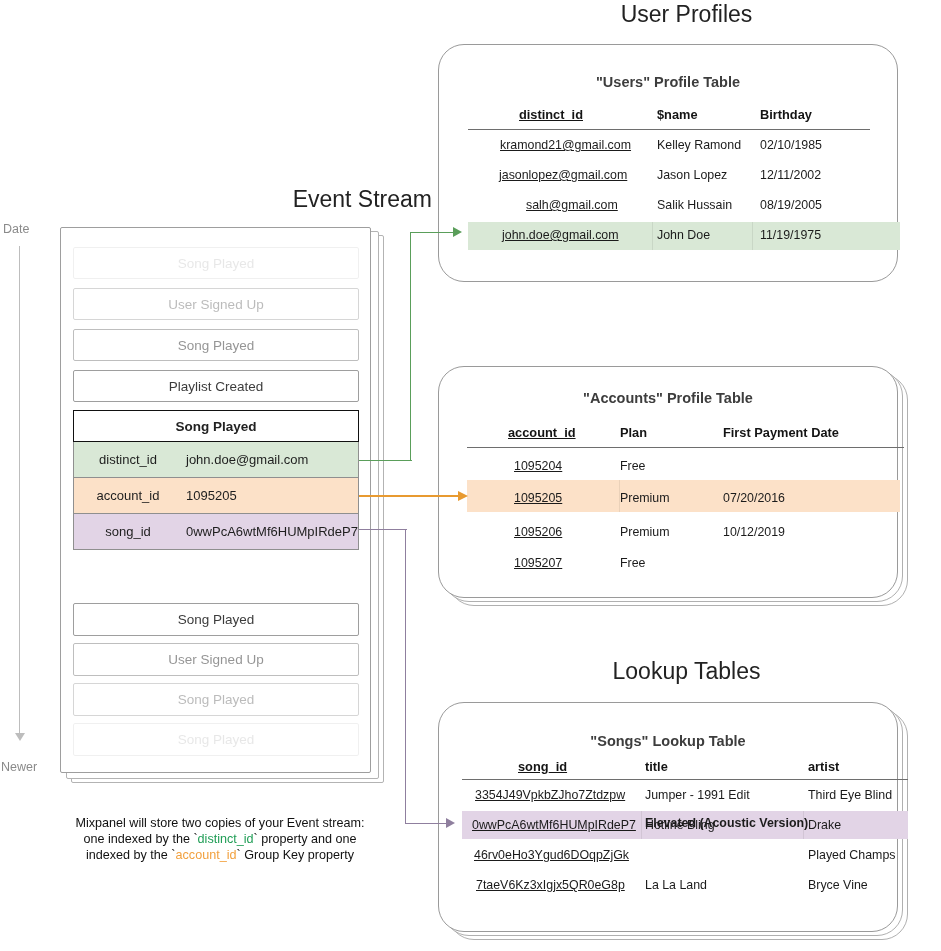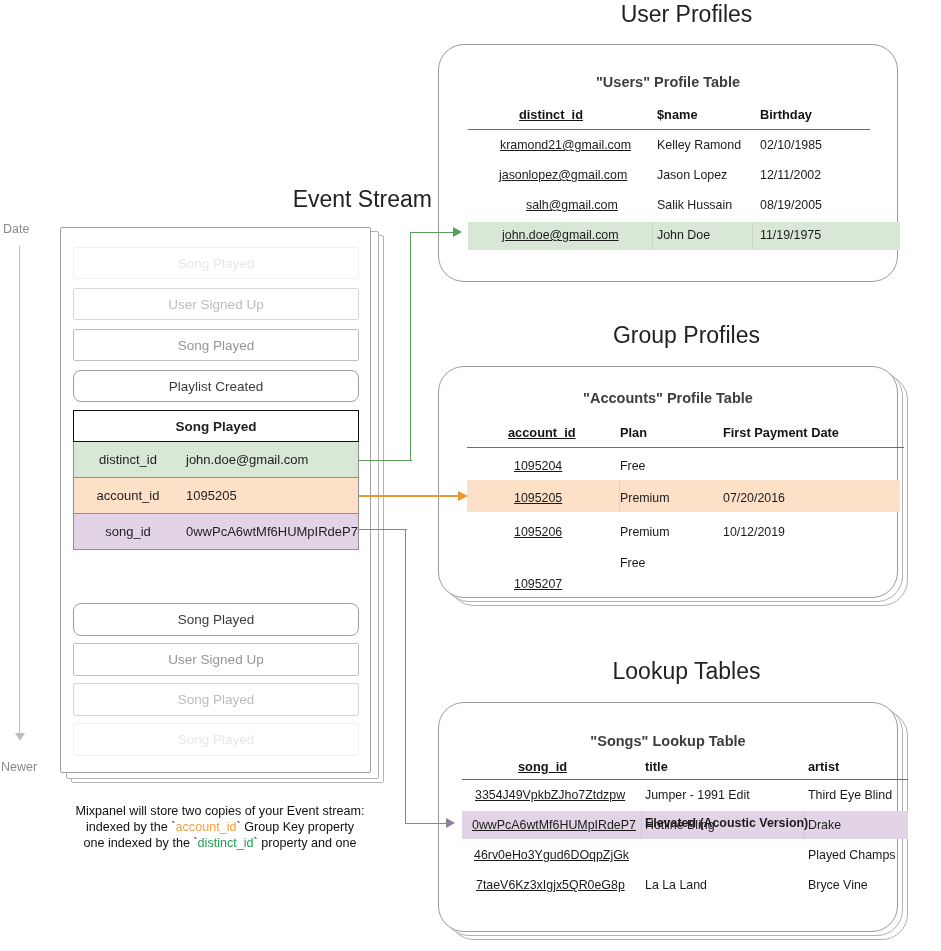--- a/index.html
+++ b/index.html
@@ -48,21 +48,21 @@
   }
   .ev-box{
     position:absolute;box-sizing:border-box;
     border:1px solid #9e9e9e;background:#fff;border-radius:2px;
     display:flex;align-items:center;justify-content:center;
     font-size:13.5px;color:#5f5f5f;
   }
   .ev-box.f1{opacity:.14;}
   .ev-box.f2{opacity:.42;}
   .ev-box.f3{opacity:.66;}
-  .ev-box.f4{opacity:1;color:#3c3c3c;border-radius:8px;}
+  .ev-box.f4{opacity:1;color:#3c3c3c;}
 
   
   .ev-card{position:absolute;box-sizing:border-box;}
   .ev-card-head{
     box-sizing:border-box;height:32px;border:1.8px solid #111;background:#fff;
     display:flex;align-items:center;justify-content:center;
     font-size:13.5px;font-weight:bold;color:#222;
   }
   .ev-row{
     box-sizing:border-box;height:36px;
@@ -92,33 +92,32 @@
   .cell{position:absolute;font-size:12.4px;color:#1b1b1b;white-space:nowrap;}
   .cell.u{text-decoration:underline;}
   .vdiv{position:absolute;width:1px;background:rgba(0,0,0,.07);}
 
   
   .seg{position:absolute;}
   .arrowhead{position:absolute;width:0;height:0;}
 
   
   .caption{
-    position:absolute;text-align:center;font-size:12.6px;line-height:16px;color:#111;
+    position:absolute;text-align:center;font-size:12.6px;line-height:16px;color:#111;margin-top:12px;
   }
   .kw-green{color:#1f9d55;}
   .kw-orange{color:#f2a03d;}
 </style>
 </head>
 <body>
 
 <div class="stage">
 
   <div class="sec-title" style="left:0;top:186px;width:432px;text-align:right;">Event Stream</div>
   <div class="sec-title" style="left:432px;top:1px;width:509px;">User Profiles</div>
-  <div class="sec-title" style="left:432px;top:322px;width:509px;">Group Profiles</div>
   <div class="sec-title" style="left:432px;top:658px;width:509px;">Lookup Tables</div>
 
   <div class="axis-label" style="left:3px;top:222px;">Date</div>
   <div class="axis-line" style="left:19px;top:246px;height:488px;"></div>
   <div class="axis-arrow" style="left:15px;top:733px;"></div>
   <div class="axis-label" style="left:1px;top:760px;">Newer</div>
 
   <div class="es-shadow" style="left:71px;top:235px;width:311px;height:546px;"></div>
   <div class="es-shadow" style="left:66px;top:231px;width:311px;height:546px;"></div>
   <div class="es-panel" style="left:60px;top:227px;width:311px;height:546px;"></div>
@@ -162,22 +161,22 @@
   </div>
   <div class="ev-box f2" style="left:73px;top:683px;width:286px;height:33px;">
     <span>Song Played</span>
   </div>
   <div class="ev-box f1" style="left:73px;top:723px;width:286px;height:33px;">
     <span>Song Played</span>
   </div>
 
   <div class="caption" style="left:40px;top:803px;width:360px;">
     <div>Mixpanel will store two copies of your Event stream:</div>
+    <div><span>one indexed by the `</span><span class="kw-green">distinct_id</span><span>` property and one</span></div>
     <div><span>indexed by the `</span><span class="kw-orange">account_id</span><span>` Group Key property</span></div>
-    <div><span>one indexed by the `</span><span class="kw-green">distinct_id</span><span>` property and one</span></div>
   </div>
 
   <div class="rcard" style="left:438px;top:44px;width:460px;height:238px;"></div>
   <div class="tbl-title" style="left:438px;top:74px;width:460px;">"Users" Profile Table</div>
 
   <div class="thead u" style="left:519px;top:107px;">distinct_id</div>
   <div class="thead" style="left:657px;top:107px;">$name</div>
   <div class="thead" style="left:760px;top:107px;">Birthday</div>
   <div class="hrule" style="left:468px;top:129px;width:402px;"></div>
 
@@ -219,21 +218,21 @@
   <div class="cell" style="left:723px;top:459px;"></div>
 
   <div class="cell u" style="left:514px;top:491px;">1095205</div>
   <div class="cell" style="left:620px;top:491px;">Premium</div>
   <div class="cell" style="left:723px;top:491px;">07/20/2016</div>
 
   <div class="cell u" style="left:514px;top:525px;">1095206</div>
   <div class="cell" style="left:620px;top:525px;">Premium</div>
   <div class="cell" style="left:723px;top:525px;">10/12/2019</div>
 
-  <div class="cell u" style="left:514px;top:577px;">1095207</div>
+  <div class="cell u" style="left:514px;top:556px;">1095207</div>
   <div class="cell" style="left:620px;top:556px;">Free</div>
   <div class="cell" style="left:723px;top:556px;"></div>
 
   <div class="rcard-back" style="left:448px;top:710px;width:460px;height:230px;"></div>
   <div class="rcard-back" style="left:443px;top:706px;width:460px;height:230px;"></div>
   <div class="rcard" style="left:438px;top:702px;width:460px;height:230px;"></div>
   <div class="tbl-title" style="left:438px;top:733px;width:460px;">"Songs" Lookup Table</div>
 
   <div class="thead u" style="left:518px;top:759px;">song_id</div>
   <div class="thead" style="left:645px;top:759px;">title</div>

